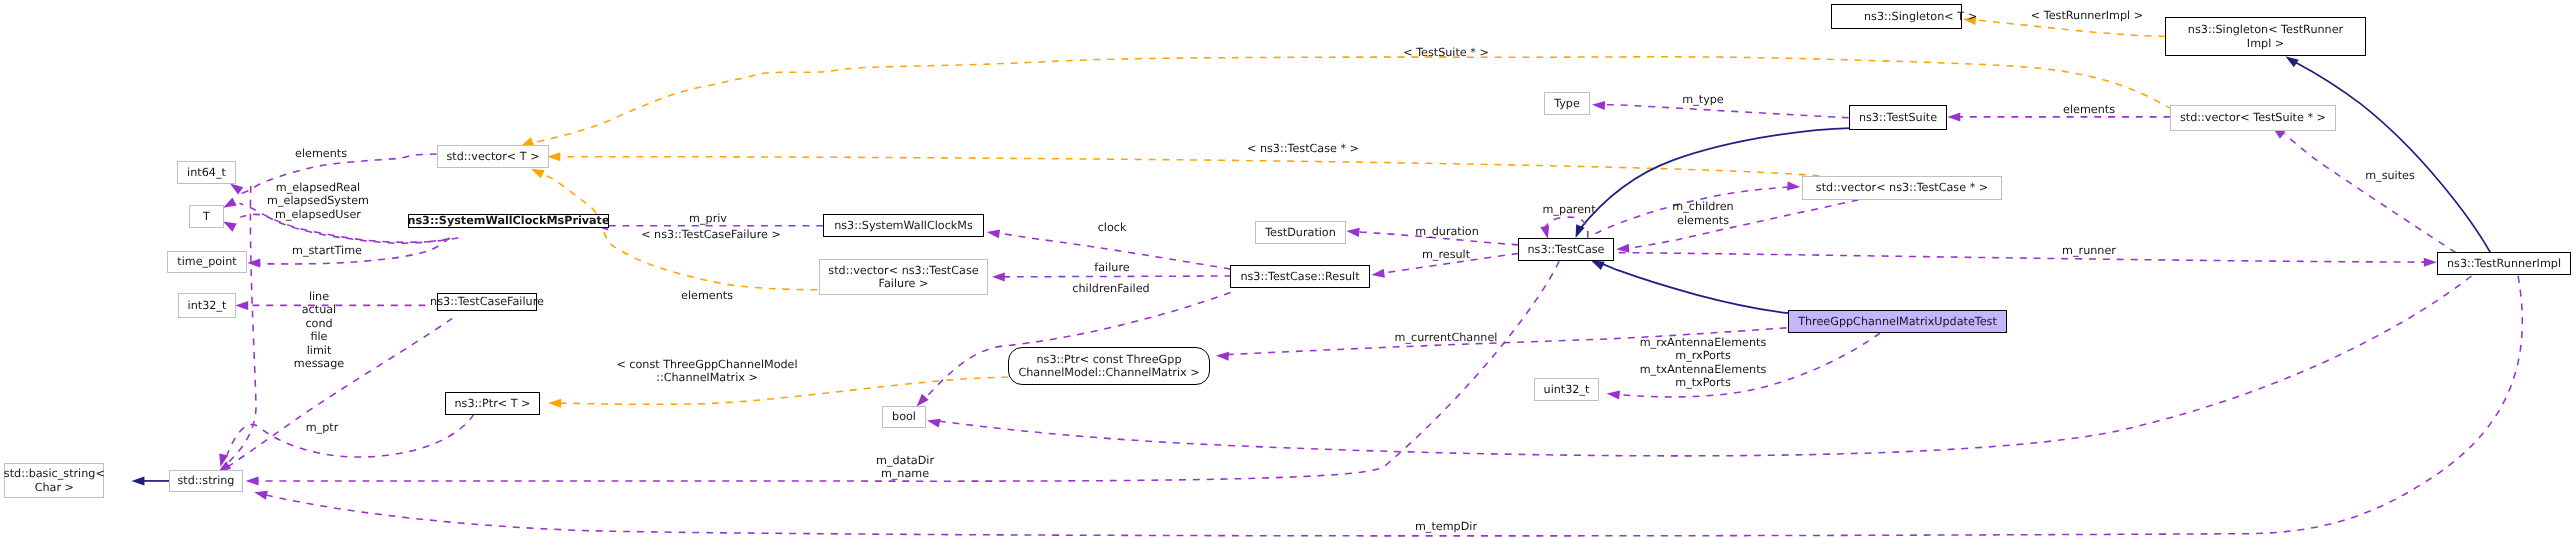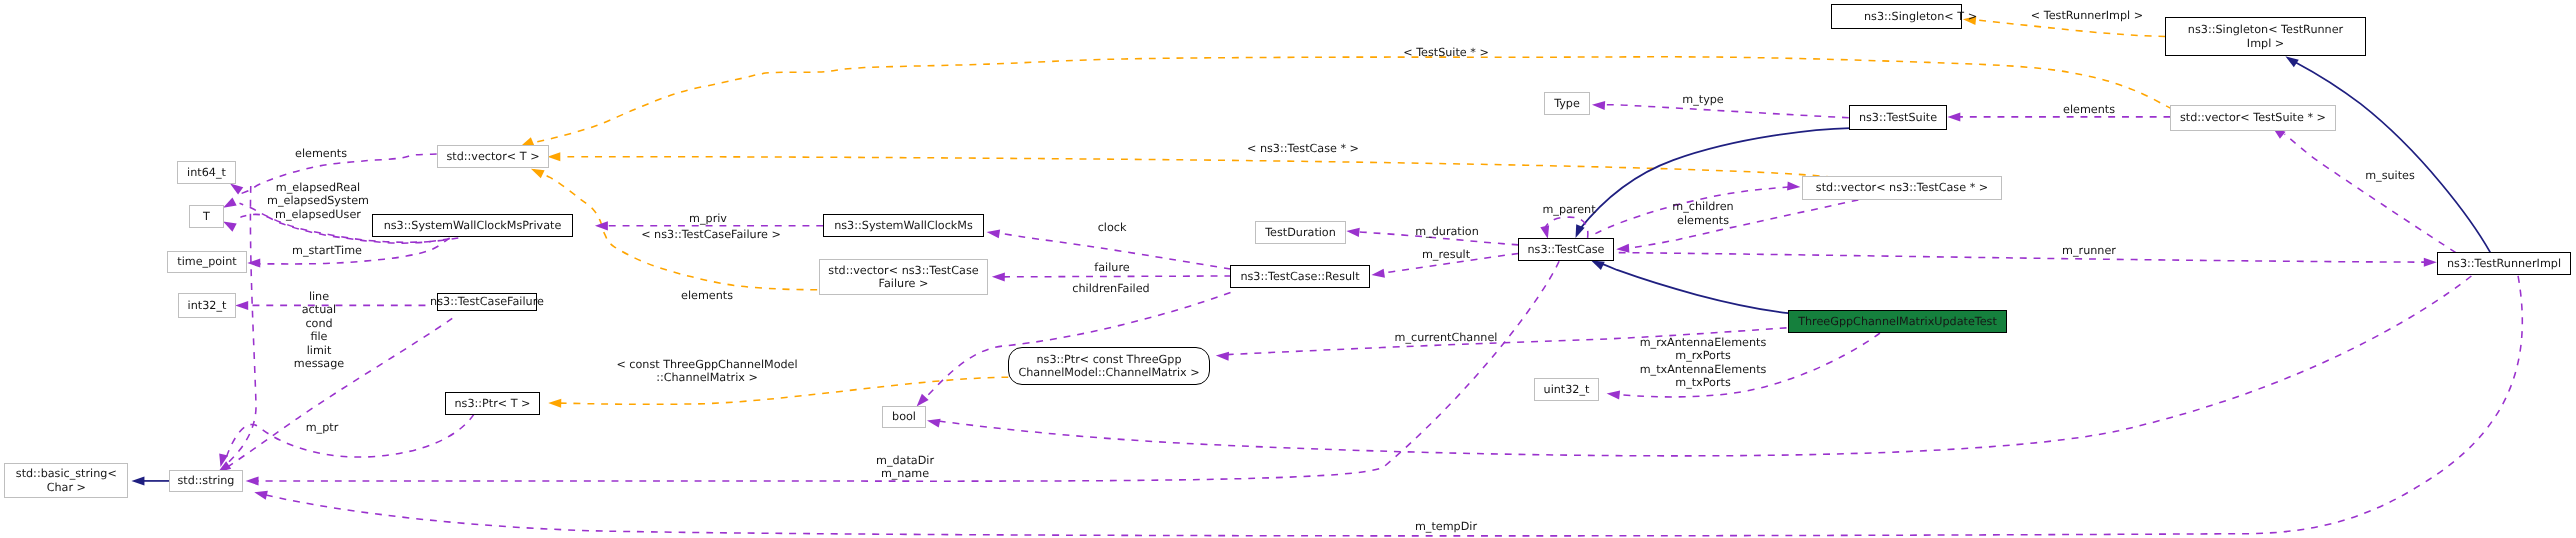--- a/index.html
+++ b/index.html
@@ -7,21 +7,21 @@
        font-family:"DejaVu Sans",sans-serif;
        -webkit-font-smoothing:antialiased;text-rendering:geometricPrecision;}
   #diagram{position:relative;width:2576px;height:539px;background:#ffffff;}
   svg#edge-layer{position:absolute;left:0;top:0;width:2576px;height:539px;overflow:visible;}
   #node-layer,#label-layer{position:absolute;left:0;top:0;width:2576px;height:539px;}
   .node{position:absolute;box-sizing:border-box;display:flex;align-items:center;
         justify-content:center;text-align:center;background:#ffffff;
         font-size:11.2px;color:#161616;line-height:13.4px;white-space:pre;cursor:pointer;}
   .node.solid{border:1.2px solid #000000;}
   .node.light{border:0.9px solid #bfbfbf;}
-  .node.cur{background:#15803d;border:1.2px solid #000000;align-items:center;}
+  .node.cur{background:#c4b5fd;border:1.2px solid #000000;align-items:center;}
   .elabel{position:absolute;font-size:11.2px;color:#161616;line-height:13.4px;
           text-align:center;white-space:pre;transform:translate(-50%,-50%);}
   .epath{fill:none;stroke-width:1.8;stroke-dasharray:8 8;stroke-linecap:butt;}
   .epath.inherit{stroke-dasharray:none;stroke-width:2.0;}
 </style>
 </head>
 <body>
 
 <div id="diagram">
   <svg id="edge-layer" viewBox="0 0 2979 623">
@@ -168,39 +168,39 @@
   <div id="node-layer">
       <div class="node solid" style="left: 1831px; top: 4.3px; width: 131px; height: 25px; padding-left: 48px;"><span>ns3::Singleton&lt; T &gt;</span></div>
       <div class="node solid" style="left: 2165px; top: 17.3px; width: 201px; height: 39px;"><span>ns3::Singleton&lt; TestRunner
 Impl &gt;</span></div>
       <div class="node light" style="left: 1544px; top: 92px; width: 46px; height: 23px;"><span>Type</span></div>
       <div class="node solid" style="left: 1849px; top: 105px; width: 98px; height: 25px;"><span>ns3::TestSuite</span></div>
       <div class="node light" style="left: 2170px; top: 105px; width: 166px; height: 26px;"><span>std::vector&lt; TestSuite * &gt;</span></div>
       <div class="node light" style="left: 177px; top: 161px; width: 59px; height: 22.5px;"><span>int64_t</span></div>
       <div class="node light" style="left: 437px; top: 145px; width: 112px; height: 22.5px;"><span>std::vector&lt; T &gt;</span></div>
       <div class="node light" style="left: 189px; top: 205px; width: 35px; height: 23px;"><span>T</span></div>
-      <div class="node solid" style="left: 372px; top: 214px; width: 201px; height: 23px;"><span>ns3::SystemWallClockMsPrivate</span></div>
+      <div class="node solid" style="left: 408px; top: 214px; width: 201px; height: 14px; font-weight: bold;"><span>ns3::SystemWallClockMsPrivate</span></div>
       <div class="node solid" style="left: 823px; top: 214px; width: 161px; height: 23px;"><span>ns3::SystemWallClockMs</span></div>
       <div class="node light" style="left: 1802px; top: 176px; width: 200px; height: 24px;"><span>std::vector&lt; ns3::TestCase * &gt;</span></div>
       <div class="node light" style="left: 1255px; top: 221px; width: 91px; height: 22.5px;"><span>TestDuration</span></div>
       <div class="node solid" style="left: 1518px; top: 238px; width: 96px; height: 22.5px;"><span>ns3::TestCase</span></div>
       <div class="node light" style="left: 167px; top: 251px; width: 80px; height: 21.6px;"><span>time_point</span></div>
       <div class="node light" style="left: 819px; top: 259px; width: 169px; height: 36px;"><span>std::vector&lt; ns3::TestCase
 Failure &gt;</span></div>
       <div class="node solid" style="left: 1230px; top: 265px; width: 140px; height: 22.5px;"><span>ns3::TestCase::Result</span></div>
       <div class="node solid" style="left: 2437px; top: 252px; width: 134px; height: 23px;"><span>ns3::TestRunnerImpl</span></div>
       <div class="node light" style="left: 178px; top: 293px; width: 58px; height: 25px;"><span>int32_t</span></div>
       <div class="node solid" style="left: 437px; top: 293px; width: 100px; height: 18px; justify-content: center;"><span>ns3::TestCaseFailure</span></div>
       <div class="node cur" style="left: 1788px; top: 310px; width: 219px; height: 23px;"><span>ThreeGppChannelMatrixUpdateTest</span></div>
       <div class="node solid" style="left: 1008px; top: 347px; width: 202px; height: 38px; border-radius: 14px;"><span>ns3::Ptr&lt; const ThreeGpp
 ChannelModel::ChannelMatrix &gt;</span></div>
       <div class="node solid" style="left: 445px; top: 392px; width: 95px; height: 22.5px;"><span>ns3::Ptr&lt; T &gt;</span></div>
       <div class="node light" style="left: 1534px; top: 378px; width: 65px; height: 22.5px;"><span>uint32_t</span></div>
       <div class="node light" style="left: 882px; top: 406px; width: 44px; height: 21.6px;"><span>bool</span></div>
-      <div class="node light" style="left: 4.3px; top: 463px; width: 124px; height: 35px;"><span>std::basic_string&lt;
+      <div class="node light" style="left: 4.3px; top: 463px; width: 100px; height: 35px;"><span>std::basic_string&lt;
 Char &gt;</span></div>
       <div class="node light" style="left: 169px; top: 470px; width: 74px; height: 21.6px;"><span>std::string</span></div>
     </div>
   <div id="label-layer">
       <div class="elabel" style="left: 1446px; top: 53px;">&lt; TestSuite * &gt;</div>
       <div class="elabel" style="left: 2087px; top: 16.4px;">&lt; TestRunnerImpl &gt;</div>
       <div class="elabel" style="left: 1303px; top: 149px;">&lt; ns3::TestCase * &gt;</div>
       <div class="elabel" style="left: 321px; top: 154px;">elements</div>
       <div class="elabel" style="left: 1703px; top: 100px;">m_type</div>
       <div class="elabel" style="left: 2089px; top: 110px;">elements</div>

